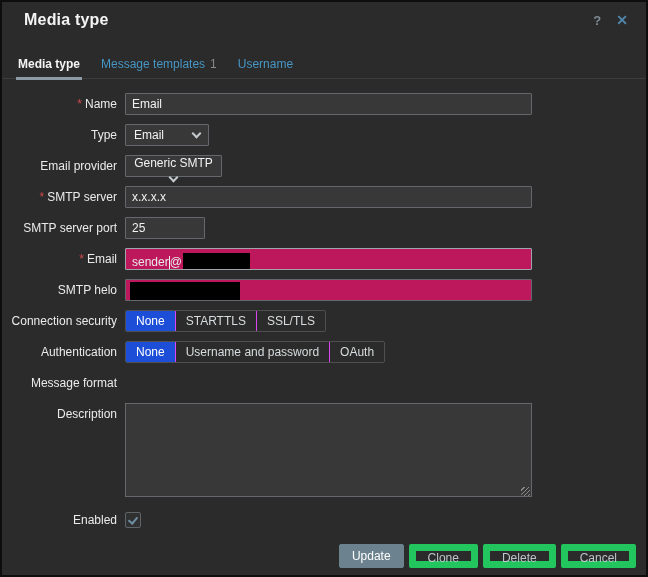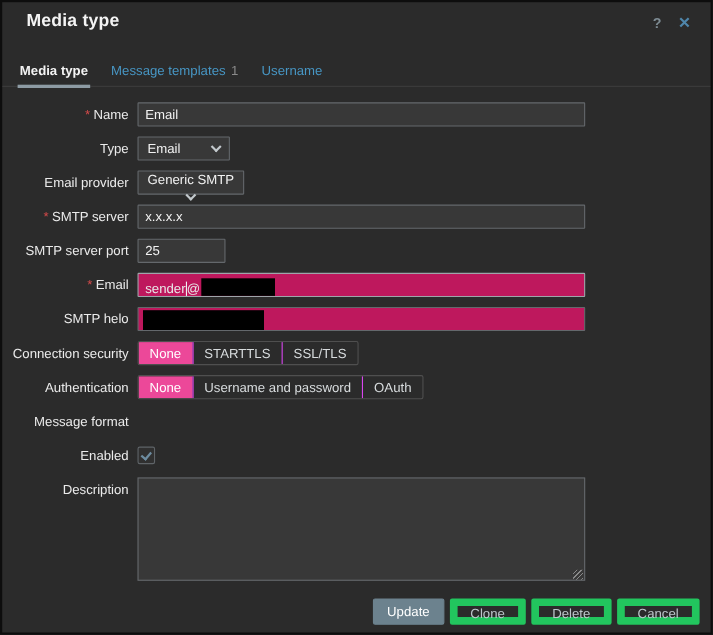--- a/index.html
+++ b/index.html
@@ -56,21 +56,21 @@
     height:22px; background:#383838; border:1px solid #64686c; color:#f2f2f2;
     padding:0 8px; border-radius:1px; cursor:pointer;
   }
   .w-type { width:84px; }
   .w-provider { width:97px;flex-direction:column; }
   .chevron { width:7px; height:7px; border-right:2px solid #c3c9cd; border-bottom:2px solid #c3c9cd; transform:rotate(45deg); margin-top:-4px; flex-shrink:0; }
 
   .seg-group { display:flex; border:1px solid #4f4f4f; border-radius:2px; overflow:hidden; }
   .seg { padding:3px 10px; color:#d8dcde; border-left:1px solid #d946ef; cursor:pointer; line-height:14px; }
   .seg:first-child { border-left:none; }
-  .seg.selected { background:#ec4899; color:#ffffff; }
+  .seg.selected { background:#1d4ed8; color:#ffffff; }
 
   .textarea-wrap { position:relative; }
   textarea.desc {
     width:407px; height:94px; background:#383838; border:1px solid #64686c;
     color:#f2f2f2; resize:none; font-family:"Liberation Sans", sans-serif; font-size:12px; padding:4px 6px;
   }
   .resize-handle {
     position:absolute; right:2px; bottom:4px; width:9px; height:9px; cursor:nwse-resize;
     background:repeating-linear-gradient(135deg, transparent 0 2px, #8a8a8a 2px 3px);
   }
@@ -195,35 +195,35 @@
           <div class="seg">Username and password</div>
           <div class="seg">OAuth</div>
         </div>
       </div>
     </div>
 
     <div class="row">
       <div class="row-label">Message format</div>
     </div>
 
-    <div class="row row-enabled">
-      <div class="row-label">Enabled</div>
-      <div class="row-field">
-        <div class="checkbox">
-          <span class="check"></span>
-        </div>
-      </div>
-    </div>
-
     <div class="row top">
       <div class="row-label">Description</div>
       <div class="row-field">
         <div class="textarea-wrap">
           <textarea class="desc" style=""></textarea>
           <div class="resize-handle"></div>
+        </div>
+      </div>
+    </div>
+
+    <div class="row row-enabled">
+      <div class="row-label">Enabled</div>
+      <div class="row-field">
+        <div class="checkbox">
+          <span class="check"></span>
         </div>
       </div>
     </div>
 
   </div>
 
   <div class="footer">
     <button class="btn btn-primary">Update</button>
     <button class="btn btn-alt">Clone</button>
     <button class="btn btn-alt">Delete</button>

